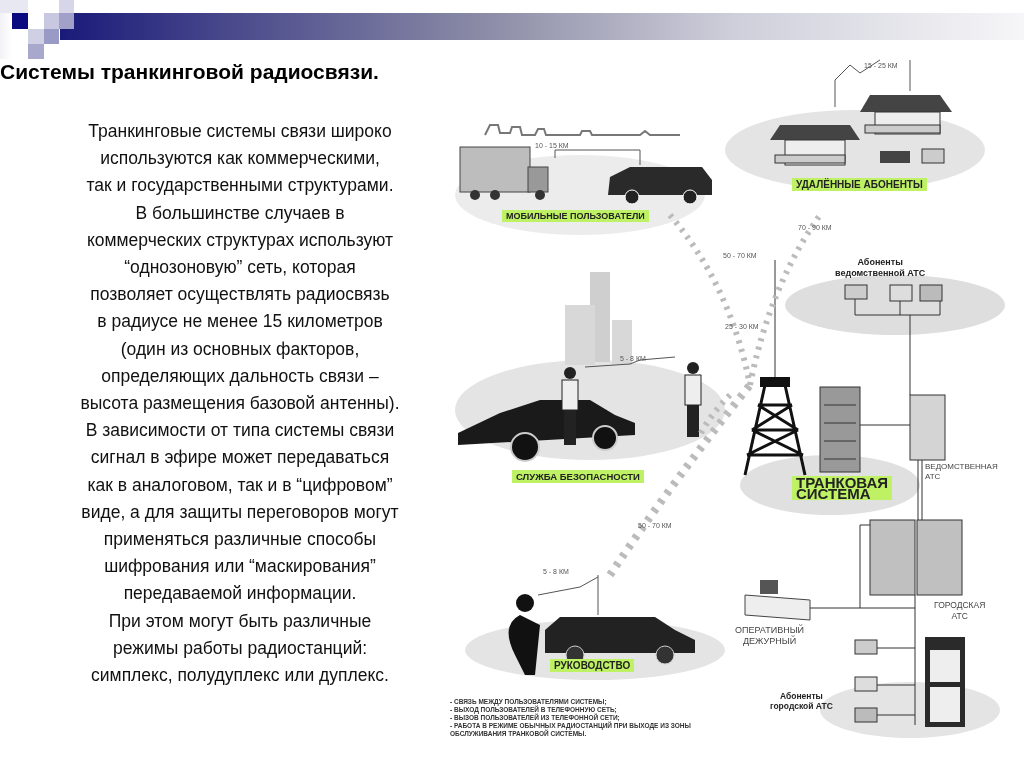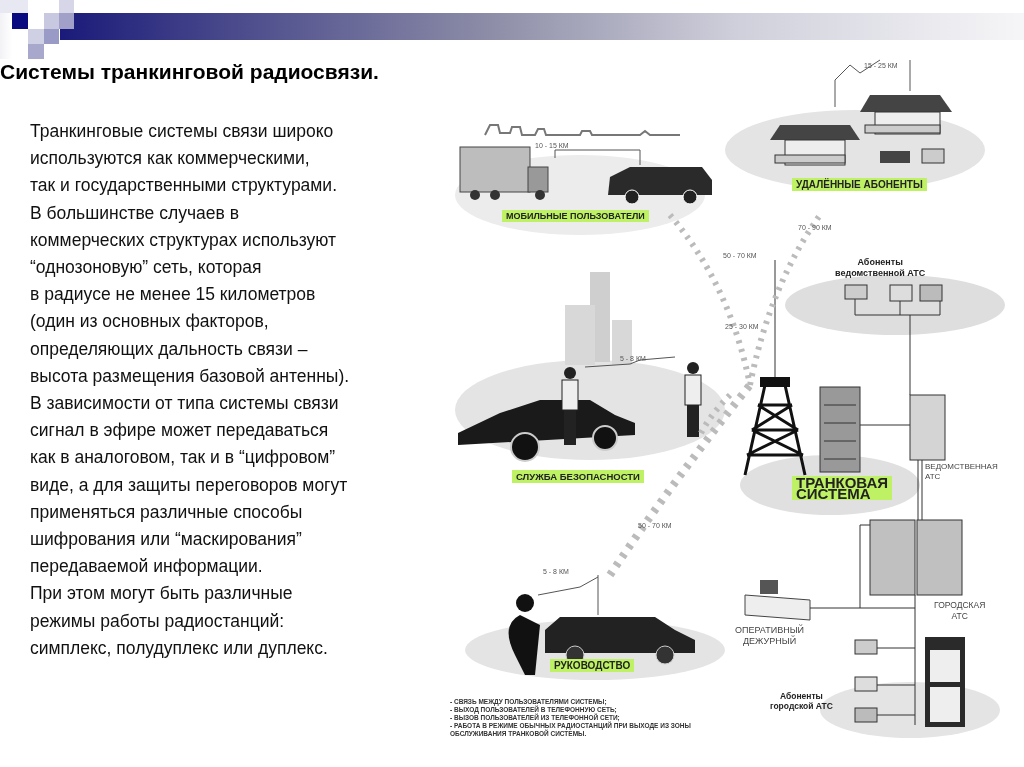--- a/index.html
+++ b/index.html
@@ -3,21 +3,21 @@
 <meta charset="utf-8">
 <style>
   html, body { margin:0; padding:0; }
   body { width:1024px; height:767px; background:#ffffff; position:relative; overflow:hidden; font-family:"Liberation Sans", sans-serif; }
   .deco { position:absolute; }
   .sq { position:absolute; }
   .band { position:absolute; left:60px; top:13px; width:964px; height:27px;
           background:linear-gradient(to right,#1a1a7a 0%,#4a4a8c 18%,#8e8ea8 45%,#cfcfdb 70%,#f6f6f8 100%); }
   .title { position:absolute; left:0; width:900px; top:60px; text-align:left; font-weight:bold; font-size:21px; color:#000; padding-left:0; }
   .title span { position:relative; left:0; }
-  .body-text { position:absolute; left:30px; top:118px; width:420px; font-size:17.5px; line-height:27.2px; color:#111; }
+  .body-text { position:absolute; left:30px; top:118px; width:420px; text-align:center; font-size:17.5px; line-height:27.2px; color:#111; }
   .body-text div { white-space:nowrap; }
   .diagram { position:absolute; left:440px; top:55px; width:584px; height:712px; }
   .lbl { position:absolute; font-weight:bold; color:#222; font-size:9.5px; white-space:nowrap; }
   .km { position:absolute; font-size:7px; color:#555; white-space:nowrap; }
   .tag { background:#bef264; padding:1px 4px; }
   .legend { position:absolute; left:10px; top:643px; font-size:6.5px; font-weight:bold; color:#333; line-height:8px; }
 </style>
 </head>
 <body>
 
@@ -36,20 +36,21 @@
 
 <div class="title"><span>Системы транкинговой радиосвязи.</span></div>
 
 <div class="body-text">
   <div>Транкинговые системы связи широко</div>
   <div>используются как коммерческими,</div>
   <div>так и государственными структурами.</div>
   <div>В большинстве случаев в</div>
   <div>коммерческих структурах используют</div>
   <div>“однозоновую” сеть, которая</div>
+  <div>позволяет осуществлять радиосвязь</div>
   <div>в радиусе не менее 15 километров</div>
   <div>(один из основных факторов,</div>
   <div>определяющих дальность связи –</div>
   <div>высота размещения базовой антенны).</div>
   <div>В зависимости от типа системы связи</div>
   <div>сигнал в эфире может передаваться</div>
   <div>как в аналоговом, так и в “цифровом”</div>
   <div>виде, а для защиты переговоров могут</div>
   <div>применяться различные способы</div>
   <div>шифрования или “маскирования”</div>

